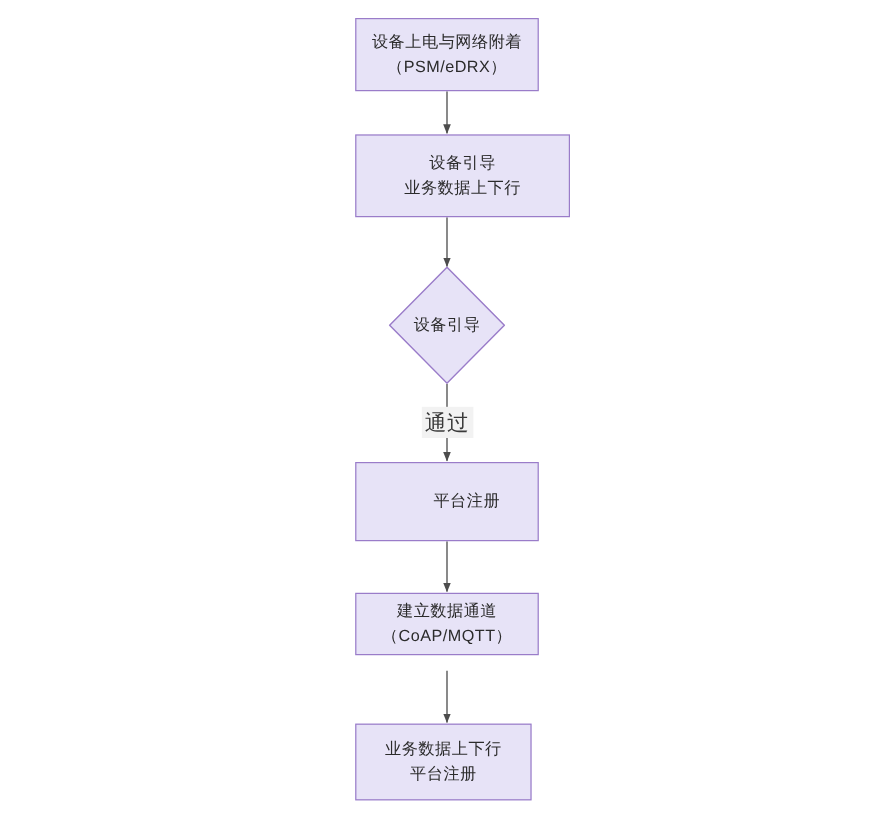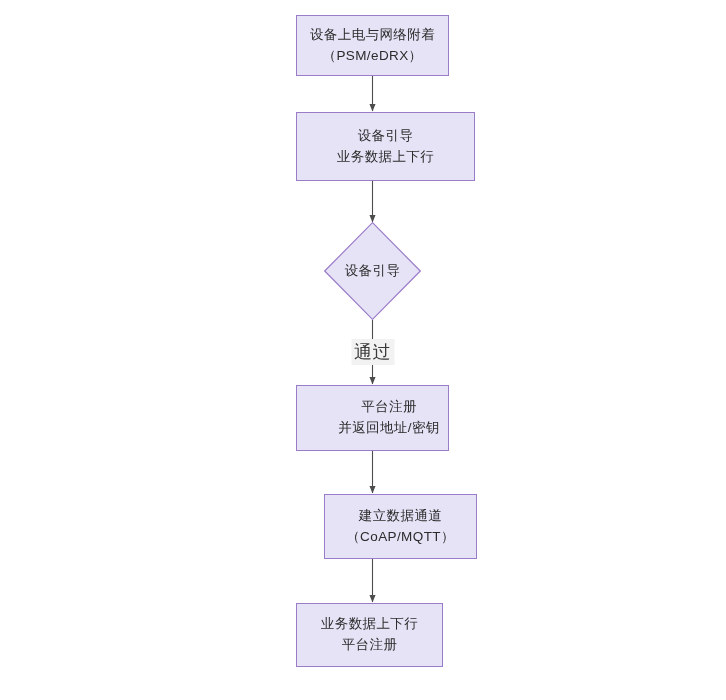--- a/index.html
+++ b/index.html
@@ -115,24 +115,23 @@
     <svg class="diamond-bg" viewBox="0 0 97 98" preserveAspectRatio="none" xmlns="http://www.w3.org/2000/svg">
       <polygon points="48.5,0.7 96.3,49 48.5,97.3 0.7,49" fill="#e7e3f7" stroke="#9a7cc9" stroke-width="1.2"></polygon>
     </svg>
     <span class="diamond-label">设备引导</span>
   </div>
 
   <div class="edge-label" style="left:372.5px; top:352px;">通过</div>
 
   <div class="node" style="left:296px; top:385px; width:153px; height:66px;padding-left:33px;">
     <span class="line">平台注册</span>
-    <span class="line">并返回地址/密钥</span>
   </div>
 
-  <div class="node" style="left:296px; top:494px; width:153px; height:65px;margin-left:28px;">
+  <div class="node" style="left:296px; top:494px; width:153px; height:52px;">
     <span class="line">建立数据通道</span>
     <span class="line">（CoAP/MQTT）</span>
   </div>
 
   <div class="node" style="left:296px; top:603px; width:147px; height:64px;">
     <span class="line">业务数据上下行</span>
     <span class="line">平台注册</span>
   </div>
 
 </div>

